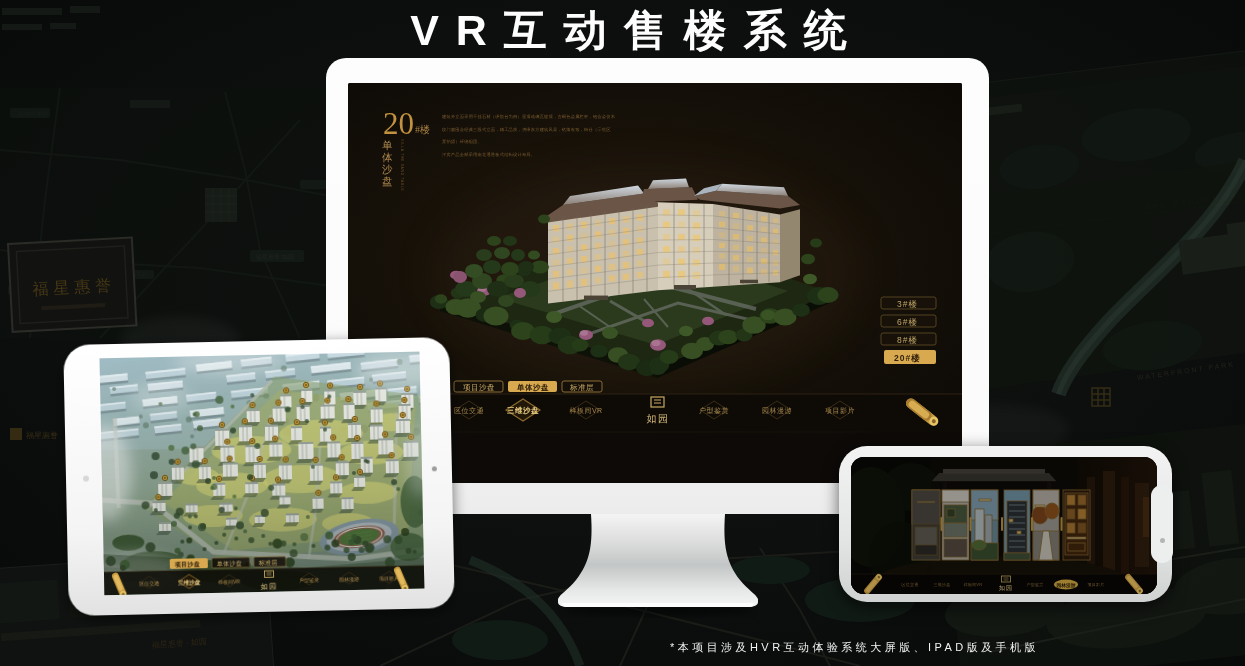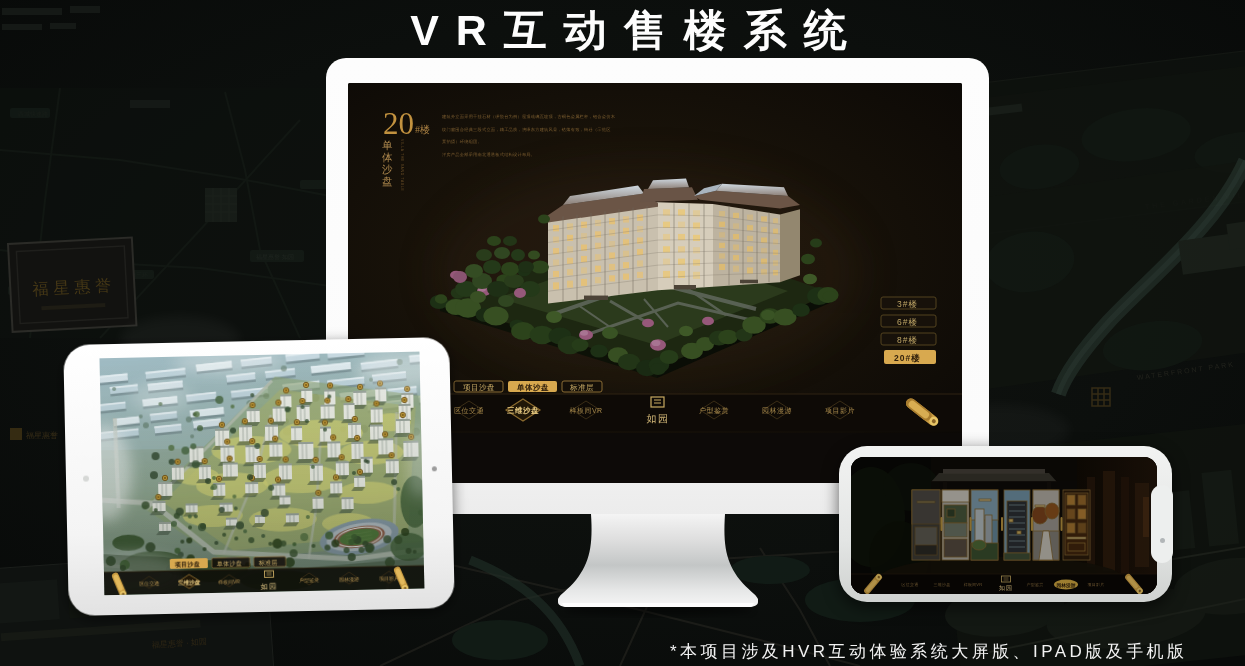--- a/index.html
+++ b/index.html
@@ -1,19 +1,19 @@
 <!DOCTYPE html>
 <html><head>
 <meta charset="utf-8">
 <style>
 html,body{margin:0;padding:0;}
 body{width:1245px;height:666px;overflow:hidden;position:relative;background:#0b0e0c;font-family:"Liberation Sans",sans-serif;}
 #bg{position:absolute;left:0;top:0;}
 .title{position:absolute;left:9px;top:2px;width:1256px;text-align:center;color:#fdfdfd;font-size:43px;font-weight:bold;letter-spacing:17px;}
-.caption{position:absolute;left:670px;top:640px;color:#f2f2f2;font-size:17px;letter-spacing:3.45px;}
+.caption{position:absolute;left:670px;top:640px;color:#f2f2f2;font-size:11px;letter-spacing:3.45px;}
 .monitor{position:absolute;left:326px;top:58px;width:663px;height:456px;border-radius:20px;background:linear-gradient(180deg,#fdfdfd 0%,#fbfbfb 82%,#f2f2f2 86%,#ececec 100%);}
 .mscreen{position:absolute;left:22px;top:25px;width:614px;height:400px;background:#0d0a08;border-radius:2px;overflow:hidden;}
 .stand{position:absolute;left:540px;top:500px;}
 .ipad{position:absolute;left:66px;top:341px;width:386px;height:271px;background:linear-gradient(180deg,#ffffff,#f4f4f4 70%,#e2e2e2);border-radius:26px;transform:rotate(-1.2deg);box-shadow:0 4px 14px rgba(0,0,0,0.55);}
 .iscreen{position:absolute;left:36px;top:14px;width:320px;height:237px;background:#10140f;overflow:hidden;}
 .icam{position:absolute;left:17px;top:131px;width:6px;height:6px;border-radius:50%;background:#d6d8d6;}
 .ihome{position:absolute;left:366px;top:129px;width:5px;height:5px;border-radius:50%;background:#9c9c9c;}
 .phone{position:absolute;left:839px;top:446px;width:333px;height:156px;background:linear-gradient(180deg,#f2f3f2,#e3e5e4 60%,#cfd2d0);border-radius:28px;box-shadow:0 5px 16px rgba(0,0,0,0.6);}
 .pscreen{position:absolute;left:12px;top:11px;width:306px;height:137px;background:#0c0a07;border-radius:13px;overflow:hidden;}
 .notch{position:absolute;left:312px;top:39px;width:22px;height:78px;border-radius:11px;background:#edefee;}

